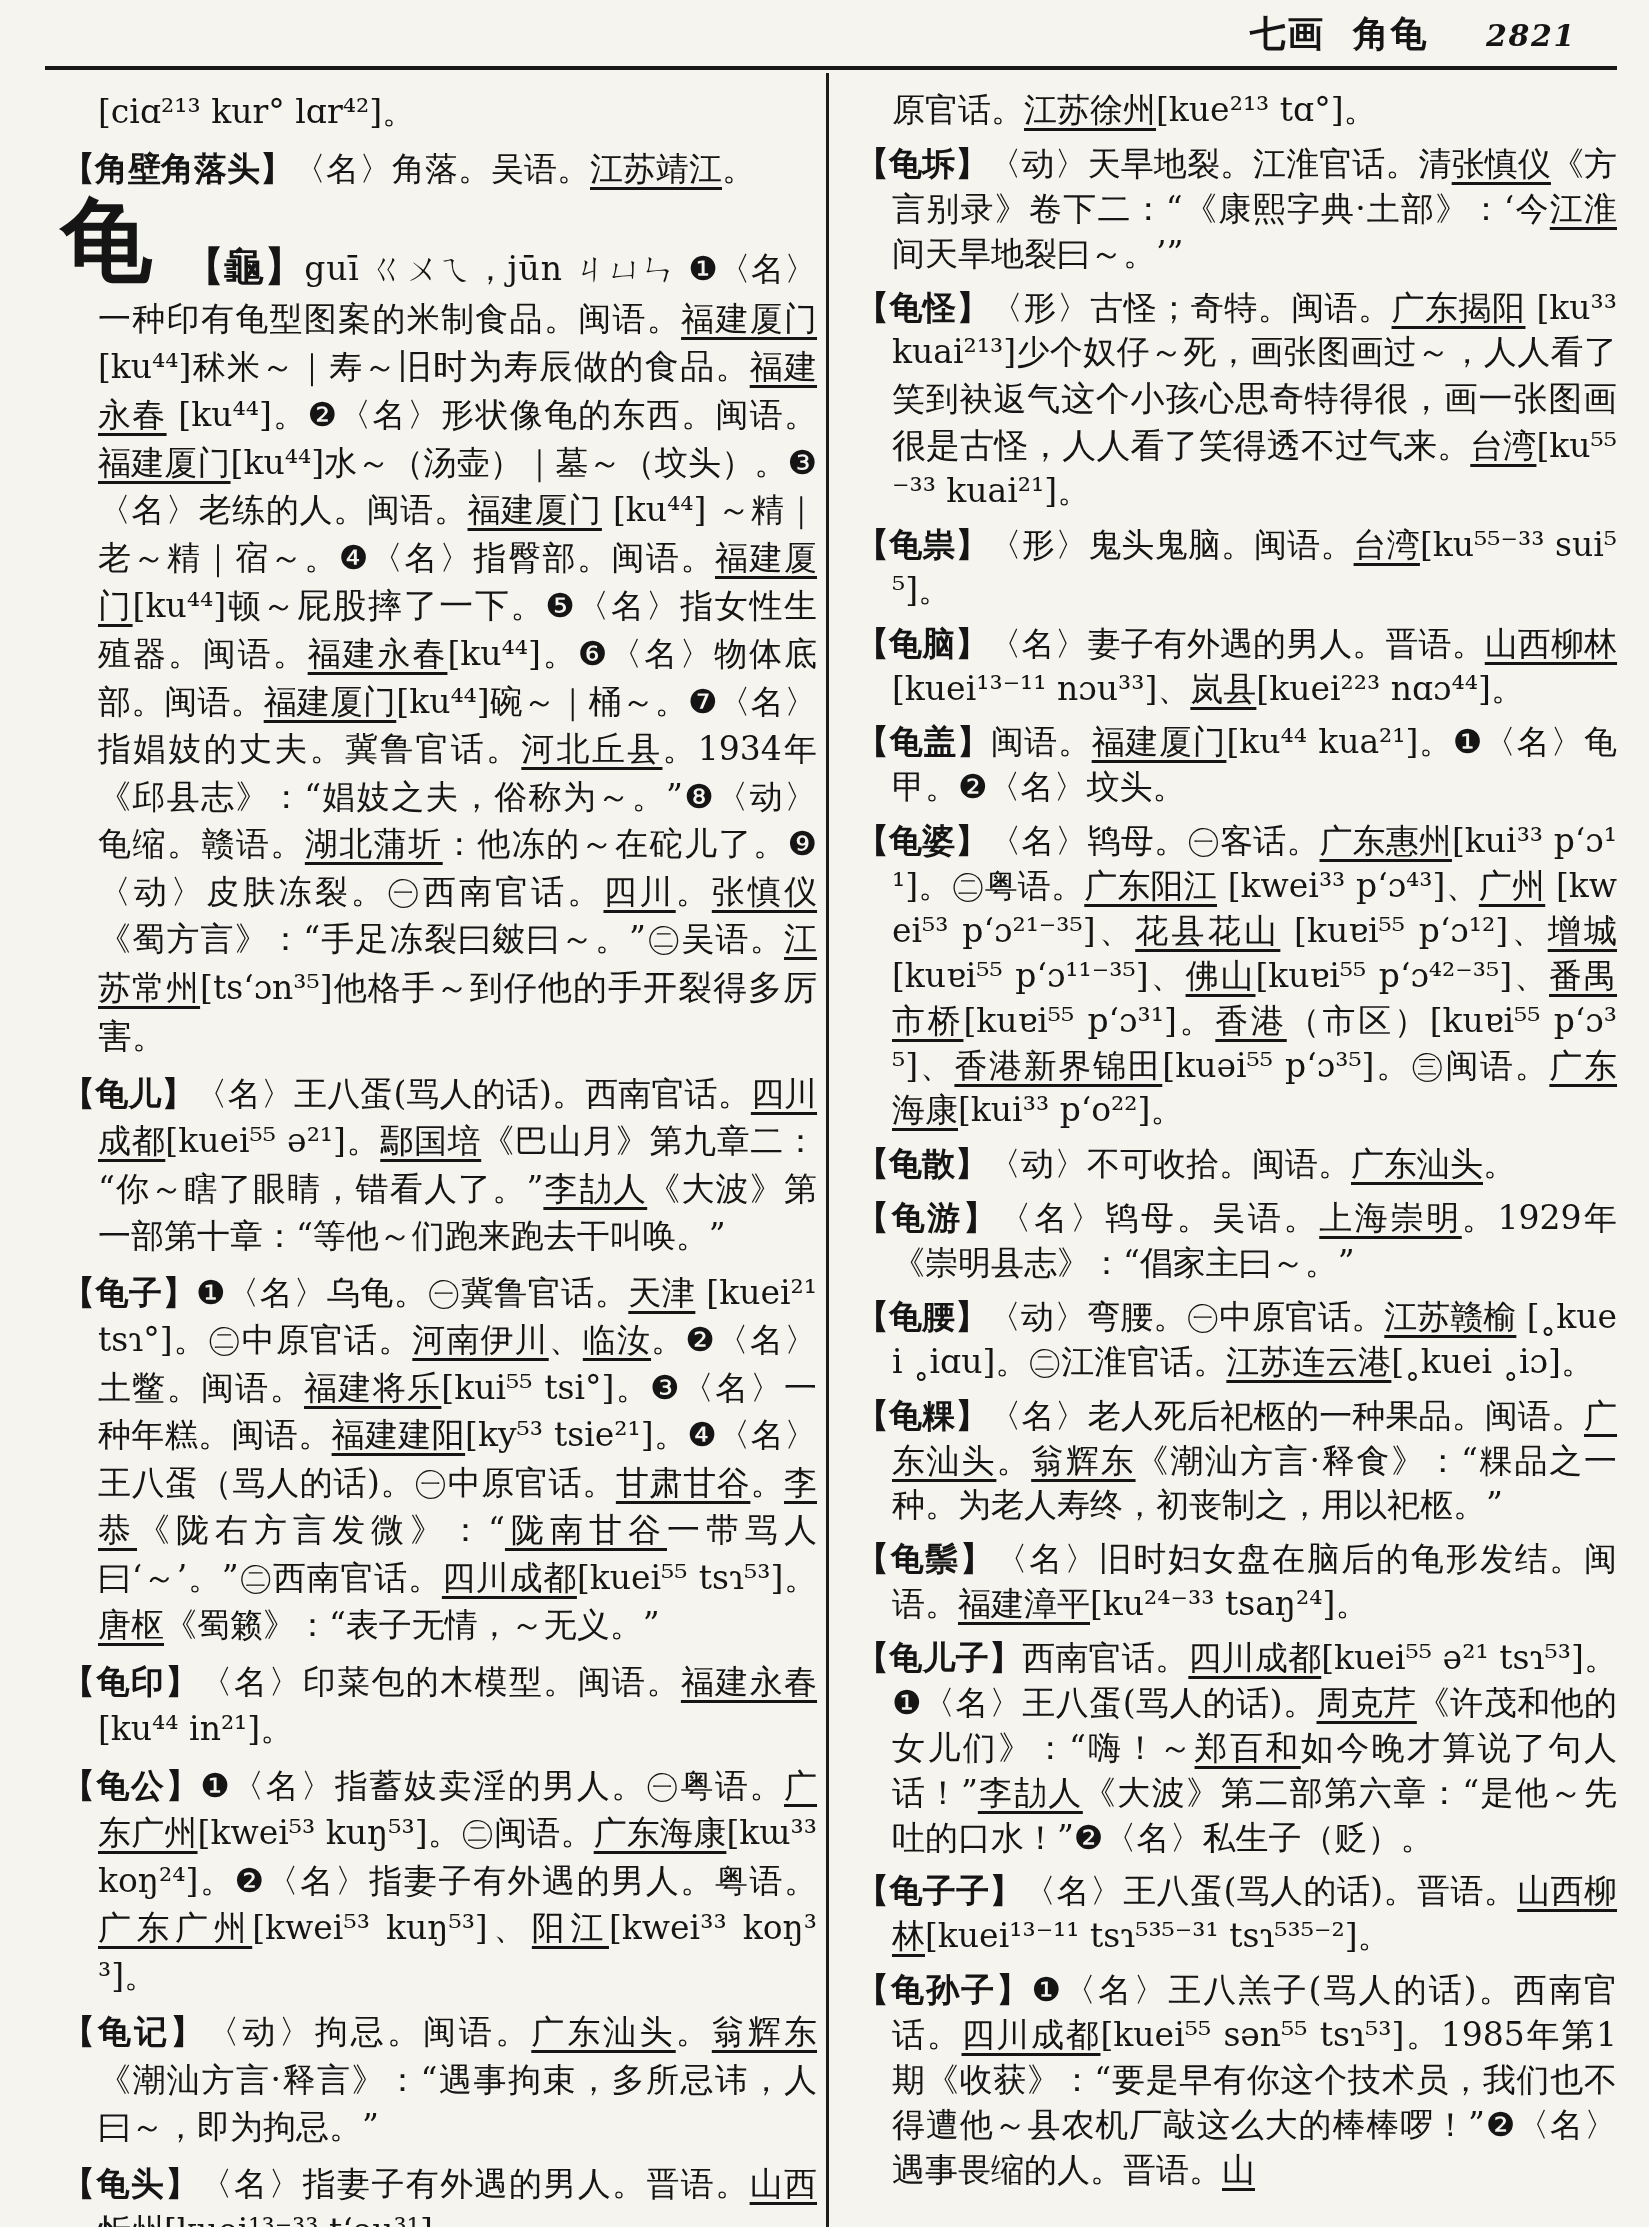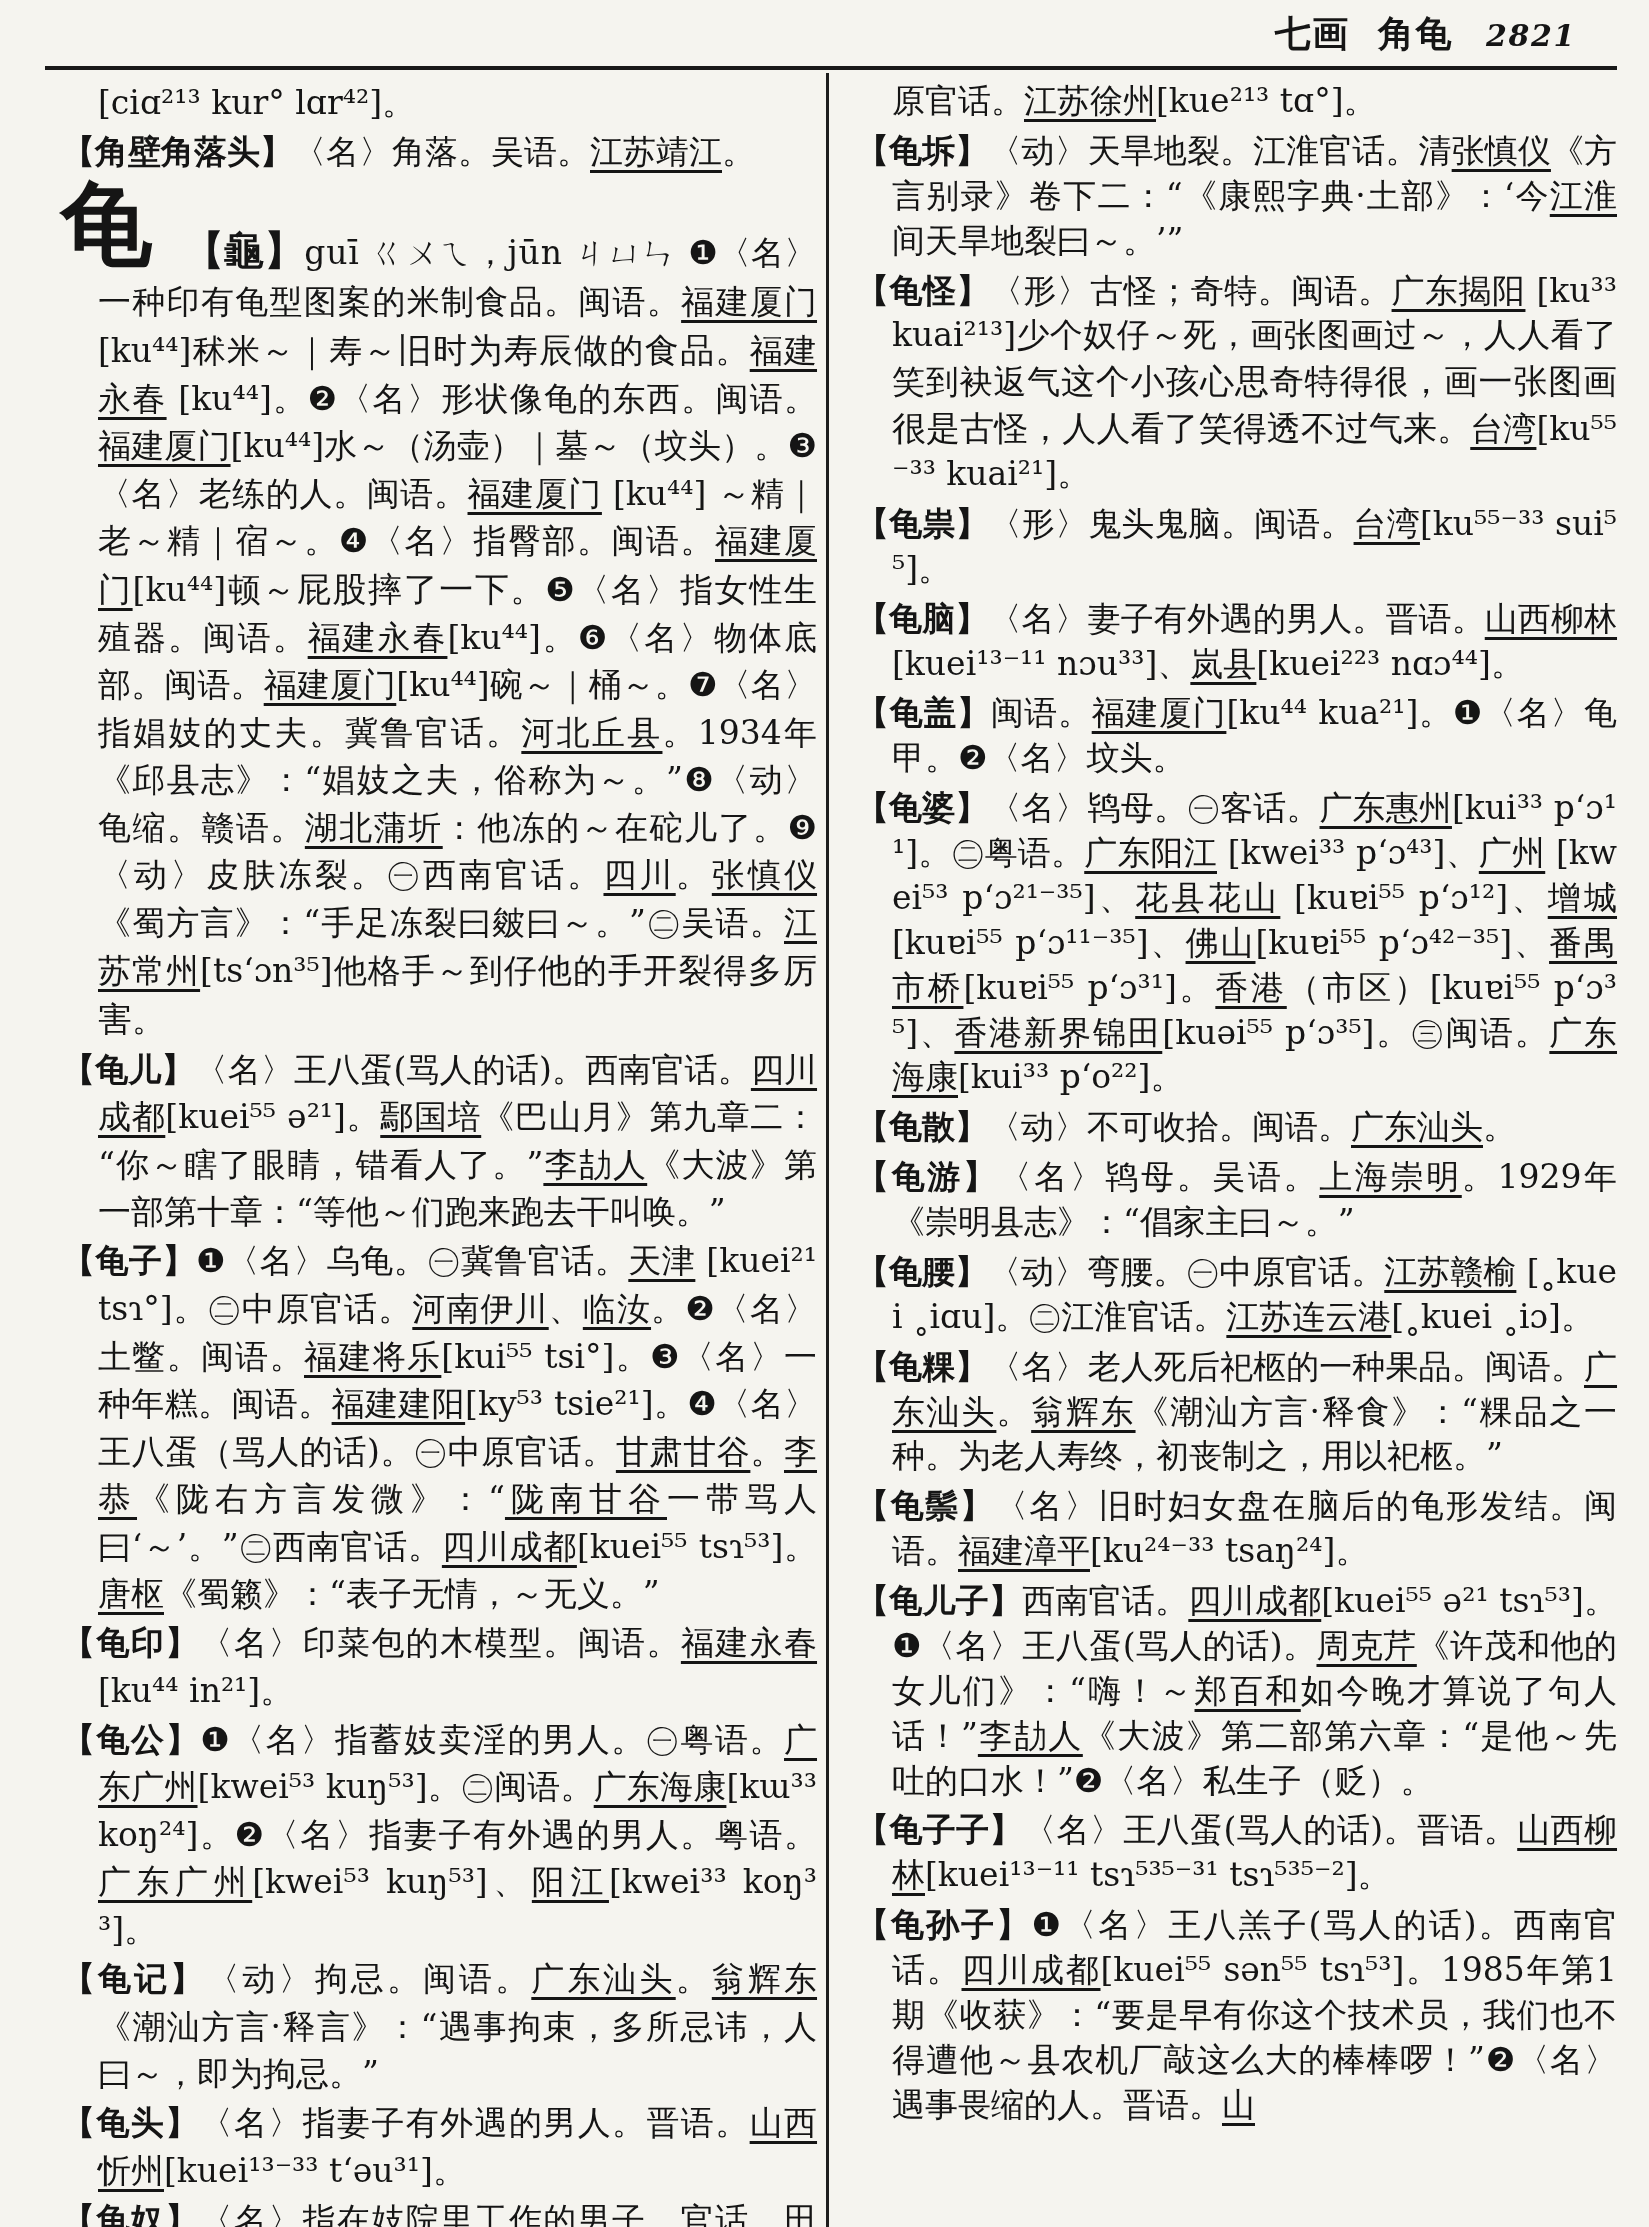--- a/index.html
+++ b/index.html
@@ -12,39 +12,39 @@
     overflow:hidden;
   }
   .header{
     position:absolute;top:10px;left:0;width:1576px;
     text-align:right;
     font-size:36px;font-weight:bold;
     letter-spacing:1.6px;
     white-space:nowrap;
   }
   .header .sec{margin-right:28px;}
-  .header .rad{margin-right:33px;}
+  .header .rad{margin-right:58px;}
   .header .pageno{font-style:italic;font-size:30px;}
   .toprule{
     position:absolute;top:66px;left:45px;width:1572px;height:4.1px;
     background:#191919;
   }
   .vdivider{
     position:absolute;top:73px;left:826px;width:2.5px;height:2155px;
     background:#1d1d1d;
   }
   .col{
     position:absolute;top:79px;
     font-size:33px;
     text-align:justify;
     word-break:break-all;
   }
   .col-left{left:62px;width:755px;line-height:1.44;}
   .col-right{left:856px;width:761px;line-height:1.36;}
-  .entry{margin:0 0 5px 0;padding-left:36px;text-indent:-36px;}
+  .entry{margin:9px 0 5px 0;padding-left:36px;text-indent:-36px;}
   .col-left .entry{margin-bottom:1.6px;}
   .entry.cont{padding-left:36px;text-indent:0;}
   .entry.bigent{position:relative;margin-top:45px;text-indent:86px;}
   .bighead{
     position:absolute;left:-1.6px;top:-43px;
     font-size:92px;font-weight:bold;line-height:1;
     text-indent:0;
   }
   .r{}
   .u{text-decoration:underline;text-decoration-thickness:2.5px;text-underline-offset:7.4px;}

